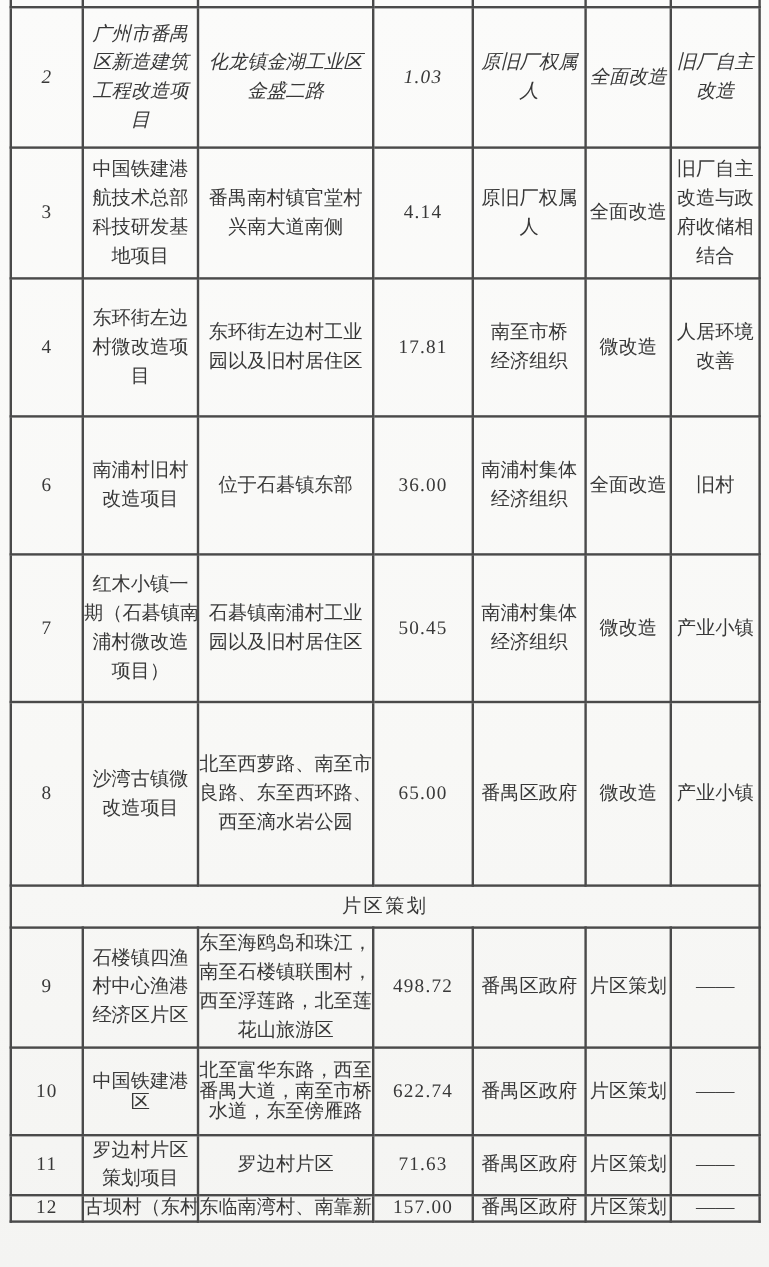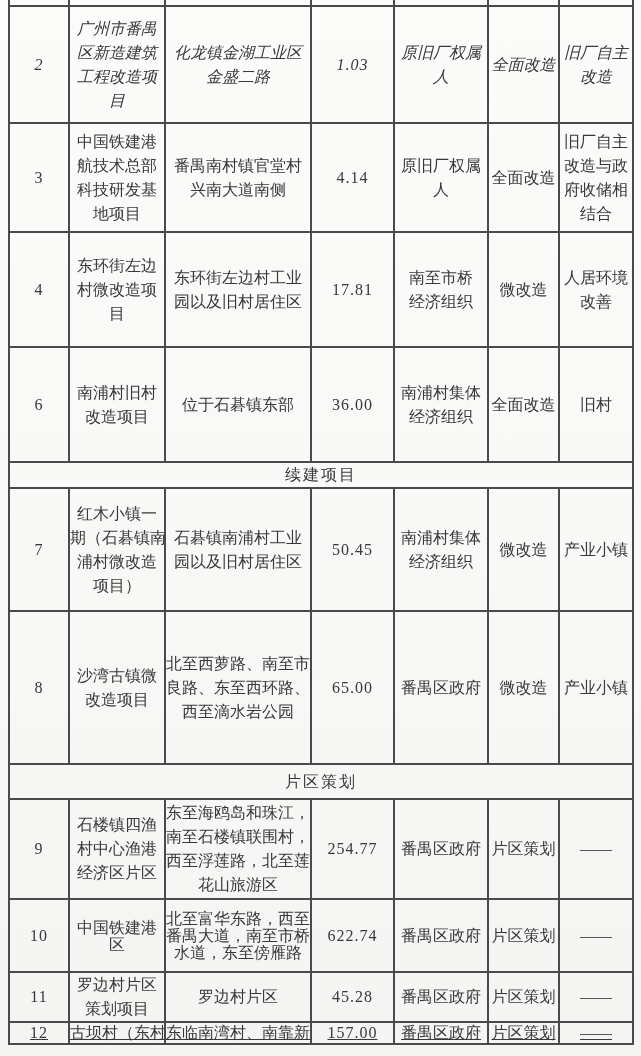--- a/index.html
+++ b/index.html
@@ -33,21 +33,21 @@
   tr.h-r4  td{height:113px;}
   tr.h-r6  td{height:113px;}
   tr.sect1 td{height:24px;}
   tr.h-r7  td{height:121px;margin-top:39px;}
   tr.h-r8  td{height:151px;}
   tr.sect2 td{height:33px;}
   tr.h-r9  td{height:98px;}
   tr.h-r10 td{height:71px;}
   tr.h-r10 .cw{line-height:17px;}
   tr.h-r11 td{height:47px;}
-  tr.h-r12 td{height:20px;text-decoration:underline;}
+  tr.h-r12 td{height:20px;}
   tr.h-r12 .cw{line-height:20px;}
   tr.sect1 .cw, tr.sect2 .cw{line-height:22px;letter-spacing:2px;}
 </style>
 </head>
 <body>
 
 <div class="page">
   <table class="doc">
     <colgroup>
       <col style="width:60px">
@@ -180,25 +180,20 @@
 经济组织</div>
           </td>
       <td>
             <div class="cw">全面改造</div>
           </td>
       <td>
             <div class="cw">旧村</div>
           </td>
     </tr>
 
-    <tr class="sect1">
-      <td colspan="7">
-            <div class="cw">续建项目</div>
-          </td>
-    </tr>
 
     <tr class="h-r7">
       <td>
             <div class="cw num">7</div>
           </td>
       <td>
             <div class="cw">红木小镇一
 期（石碁镇南
 浦村微改造
 项目）</div>
@@ -264,21 +259,21 @@
 村中心渔港
 经济区片区</div>
           </td>
       <td>
             <div class="cw">东至海鸥岛和珠江，
 南至石楼镇联围村，
 西至浮莲路，北至莲
 花山旅游区</div>
           </td>
       <td>
-            <div class="cw num">254.77</div>
+            <div class="cw num">498.72</div>
           </td>
       <td>
             <div class="cw">番禺区政府</div>
           </td>
       <td>
             <div class="cw">片区策划</div>
           </td>
       <td>
             <div class="cw">——</div>
           </td>
@@ -316,21 +311,21 @@
             <div class="cw num">11</div>
           </td>
       <td>
             <div class="cw">罗边村片区
 策划项目</div>
           </td>
       <td>
             <div class="cw">罗边村片区</div>
           </td>
       <td>
-            <div class="cw num">45.28</div>
+            <div class="cw num">71.63</div>
           </td>
       <td>
             <div class="cw">番禺区政府</div>
           </td>
       <td>
             <div class="cw">片区策划</div>
           </td>
       <td>
             <div class="cw">——</div>
           </td>

